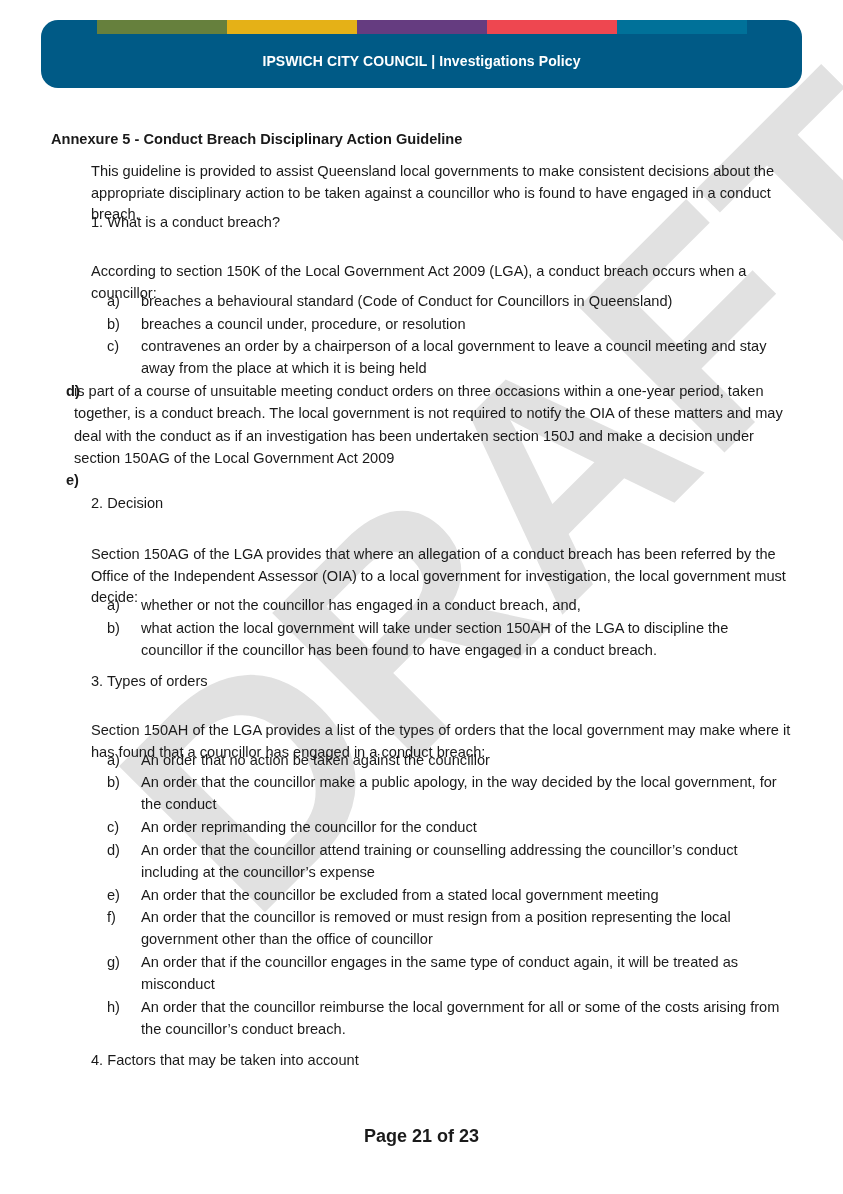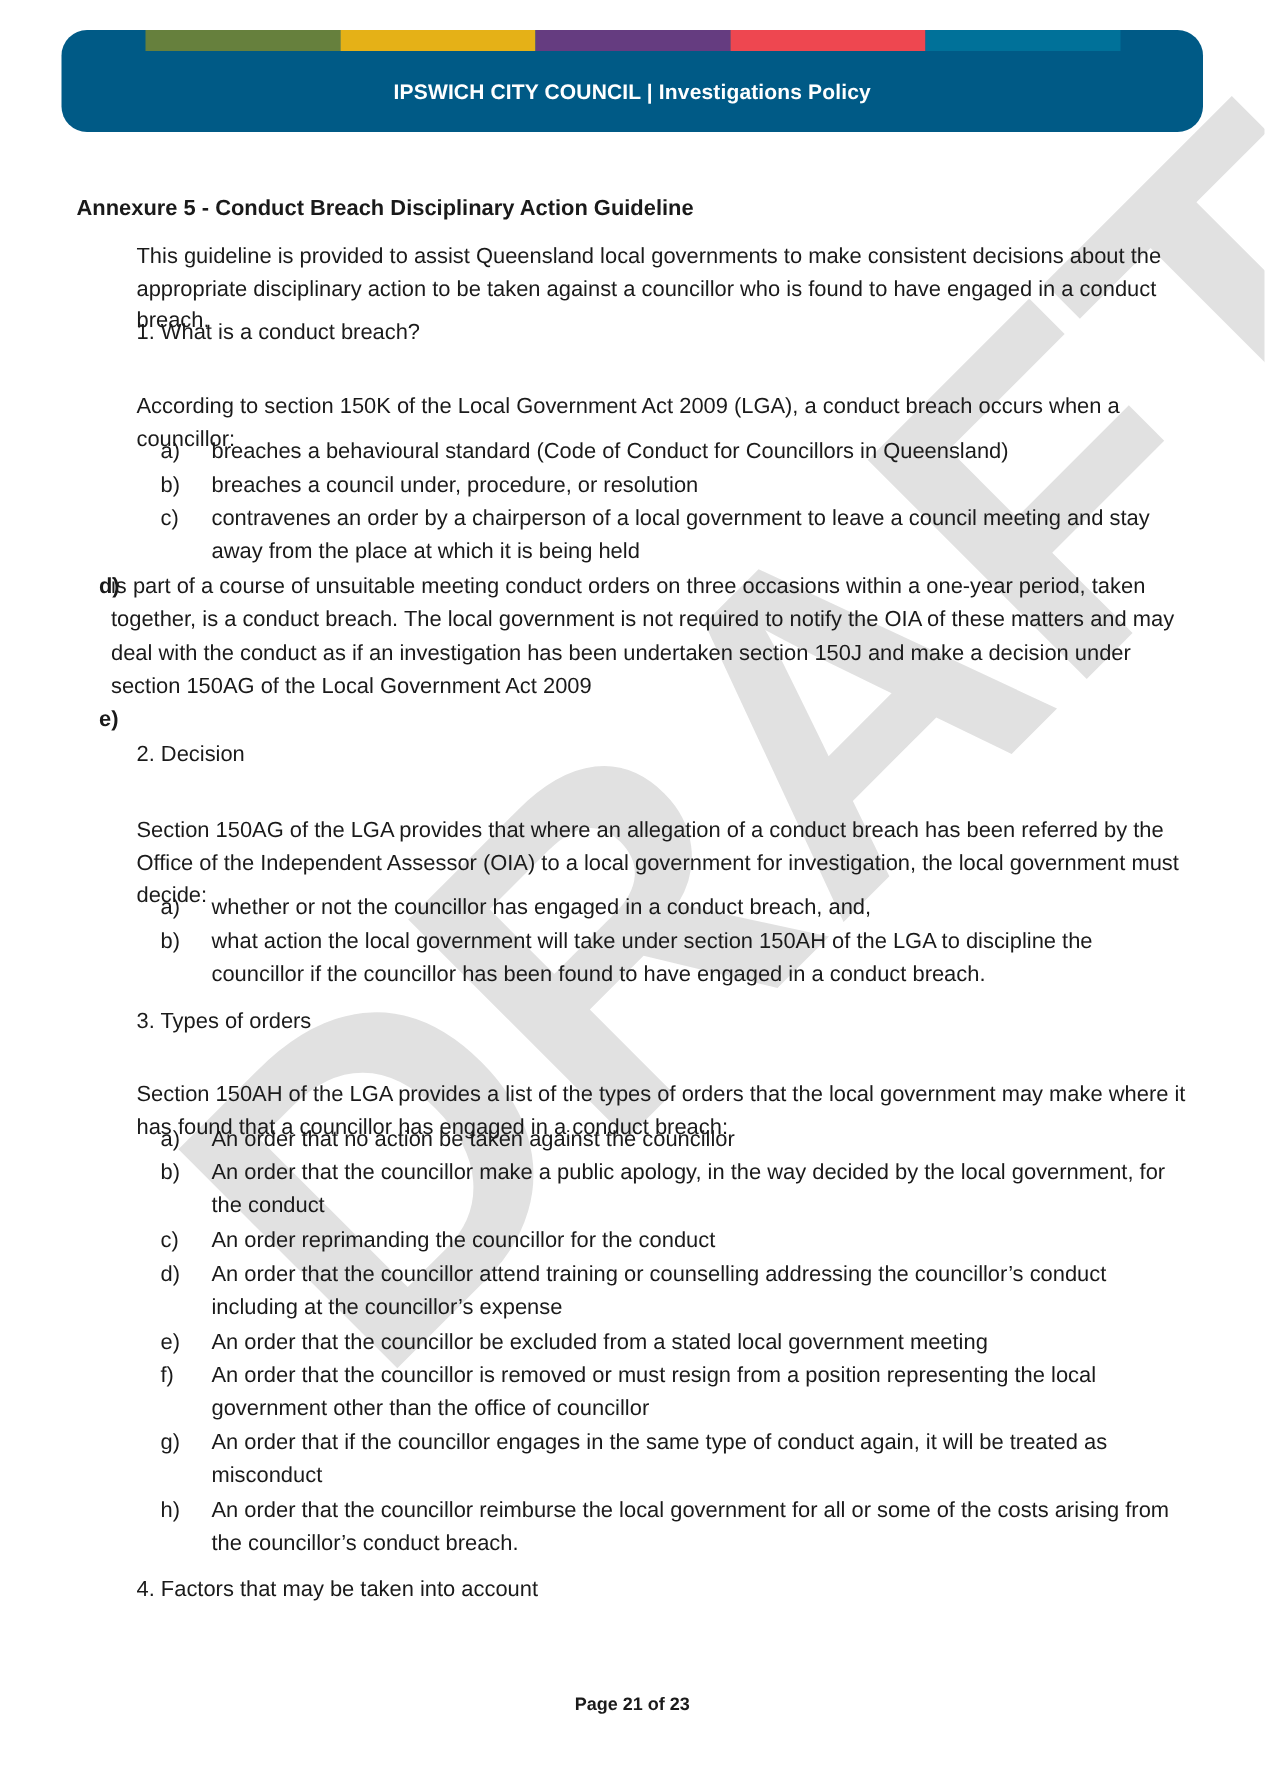--- a/index.html
+++ b/index.html
@@ -30,21 +30,21 @@
   .line { position: absolute; white-space: nowrap; line-height: 22px; }
   .annex { left: 51px; top: 112px; font-weight: bold; margin-top: 16px; }
   .para { left: 91px; width: 700px; white-space: normal; line-height: 21.5px; margin-top: 20px; }
   .h { left: 91px; font-weight: normal; }
   .li { left: 107px; width: 680px; white-space: normal; line-height: 22.3px; }
   .li .m { position: absolute; left: 0; top: 0; }
   .li .t { display: block; margin-left: 34px; }
   .bli { left: 66px; width: 720px; white-space: normal; line-height: 22.3px; }
   .bli .m { position: absolute; left: 0; top: 0; font-weight: bold; }
   .bli .t { display: block; margin-left: 8px; }
-  .footer { left: 0; width: 843px; text-align: center; top: 1125px; font-weight: bold; font-size: 12px; }
+  .footer { left: 0; width: 843px; text-align: center; top: 1125px; font-weight: bold; font-size: 18px; }
 </style>
 </head>
 <body>
 
 <div class="header">
   <div class="bars">
     <div class="bar" style="background: rgb(102, 128, 61);"></div>
     <div class="bar" style="background: rgb(229, 177, 23);"></div>
     <div class="bar" style="background: rgb(101, 60, 128);"></div>
     <div class="bar" style="background: rgb(238, 71, 80);"></div>

